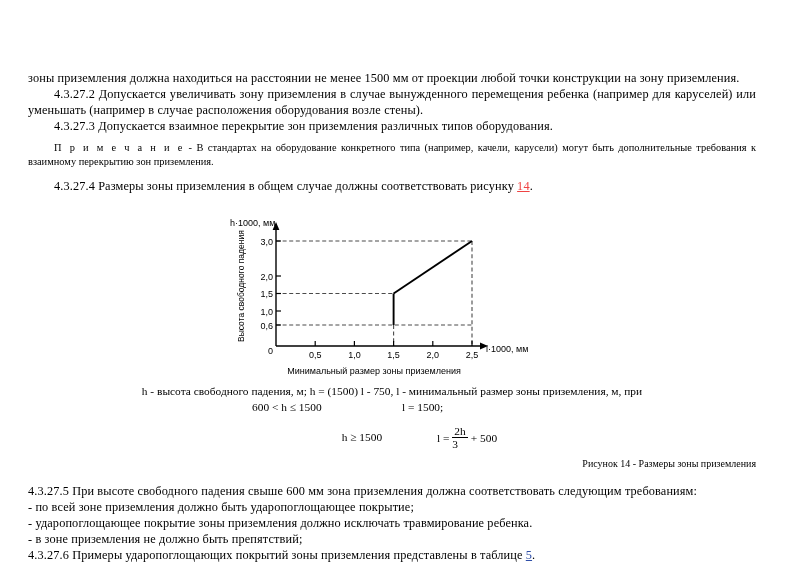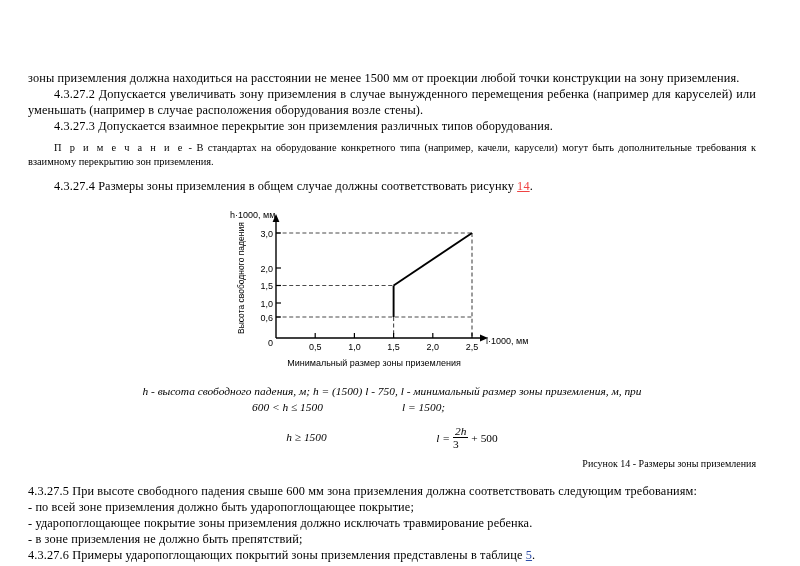--- a/index.html
+++ b/index.html
@@ -56,21 +56,21 @@
 
   
   .figure {
     margin-top: 12px;
     position: relative;
     height: 170px;
   }
   .chart {
     position: absolute;
     left: 196px;
-    top: 0;
+    top: 8px;
     width: 330px;
     height: 170px;
   }
   .chart svg { display: block; }
 
   
   .formula-wrap {
     margin-top: 8px;
     font-size: 11.4px;
     line-height: 15px;
@@ -84,21 +84,21 @@
     text-align: center;
   }
   .f-line2 .c1 { display: inline-block; width: 150px; text-align: left; }
   .f-line2 .c2 { display: inline-block; width: 130px; text-align: left; }
 
   .f-line3 {
     margin-top: 11px;
     text-align: center;
     white-space: nowrap;
   }
-  .f-line3 .c1 { display: inline-block; width: 150px; text-align: left; }
+  .f-line3 .c1 { display: inline-block; width: 150px; text-align: center; }
   .f-line3 .c2 { display: inline-block; text-align: left; }
 
   .frac {
     display: inline-block;
     vertical-align: middle;
     text-align: left;
     margin: 0 3px;
     position: relative;
     top: -1px;
   }
@@ -108,21 +108,21 @@
     line-height: 12px;
     padding: 0 2px;
     border-bottom: 1px solid #000;
   }
   .frac .den {
     display: block;
     font-size: 11.4px;
     line-height: 13px;
   }
 
-  .it { font-style: italic; }
+  .it { }
 
   .fig-caption {
     margin-top: 4px;
     text-align: right;
     font-size: 10px;
     line-height: 16px;
   }
 
   .tail { margin-top: 11px; }
   .tail .para { margin: 0; }

